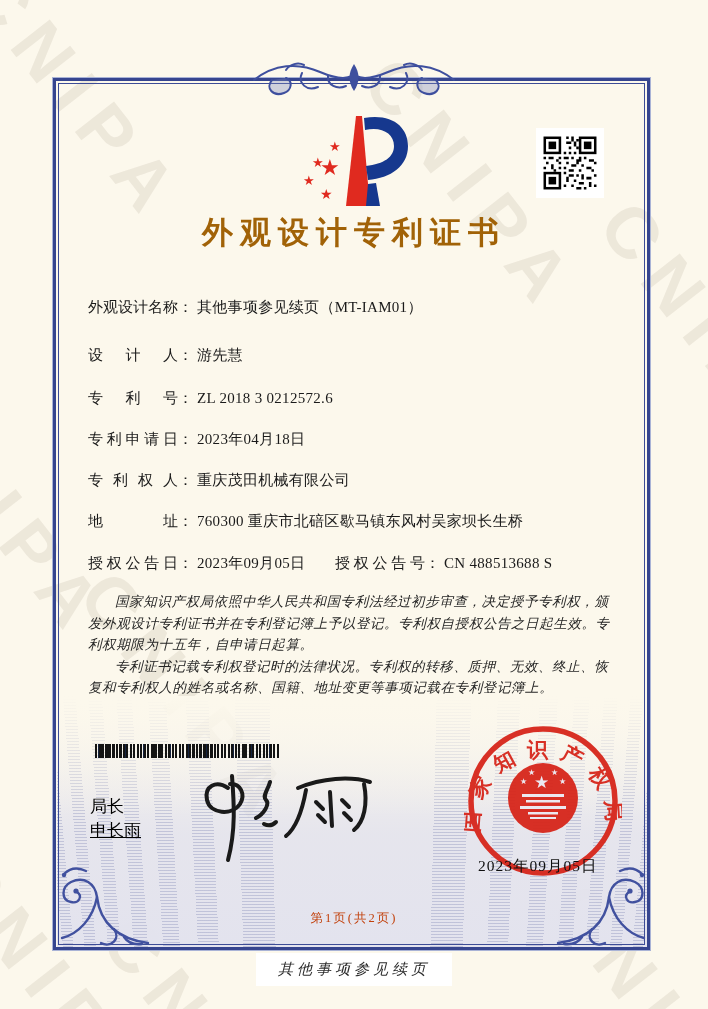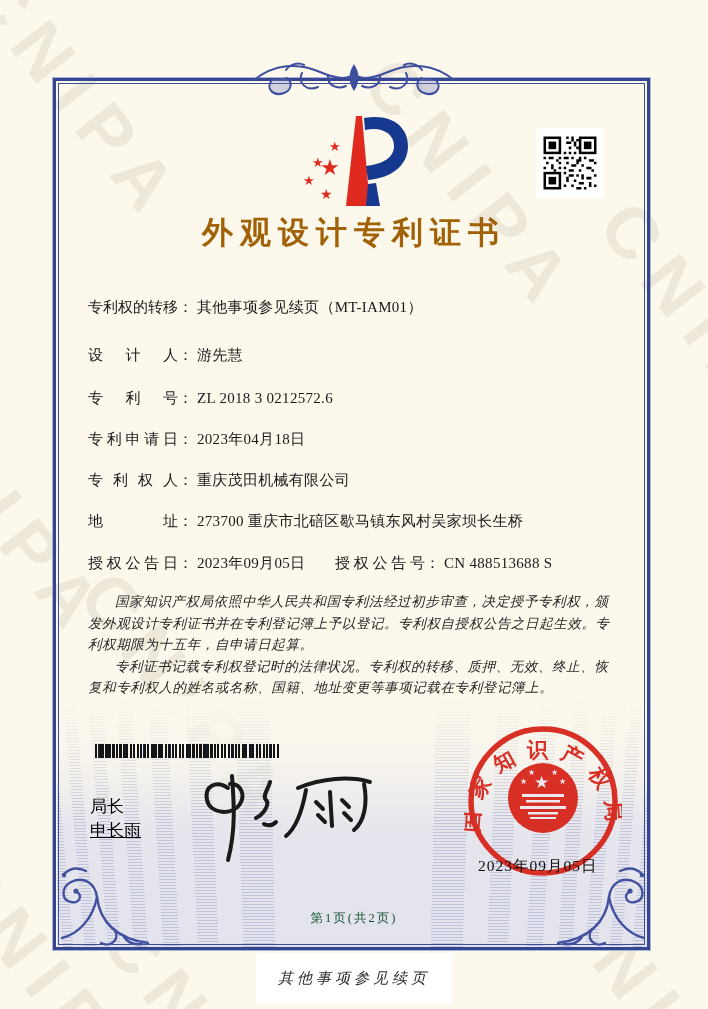--- a/index.html
+++ b/index.html
@@ -64,23 +64,23 @@
   .sig-name  { top:819px;text-decoration:underline; }
   .signature-svg { position:absolute; left:198px; top:768px; z-index:5; }
 
   
   .seal { position:absolute; left:464px; top:722px; z-index:6; opacity:0.95; }
   .seal-date { position:absolute; left:478px; top:856px; z-index:7; font-size:15.5px;
                letter-spacing:1px; color:#0f0f0f; }
 
   
   .page-info { position:absolute; left:0; width:708px; top:910px; z-index:4; text-align:center;
-               font-size:12.5px; letter-spacing:2px; color:#14532d; }
+               font-size:12.5px; letter-spacing:2px; color:#c2410c; }
   .cont-note { position:absolute; left:354px; top:953px; transform:translateX(-50%); z-index:4;
-               background:#ffffff; padding:16px 22px; font-style:italic; font-size:15px;
+               background:#ffffff; padding:7px 22px; font-style:italic; font-size:15px;
                letter-spacing:4px; color:#2b2b2b; white-space:nowrap; }
 </style>
 </head>
 <body>
 
 <div class="page">
 
   <span class="wm" style="left:18px;  top:-48px">CNIPA</span>
   <span class="wm" style="left:412px; top:42px">CNIPA</span>
   <span class="wm" style="left:648px; top:186px">CNIPA</span>
@@ -162,36 +162,36 @@
                M14 8h1v2h-1z M16 8h1v1h-1z M18 9h2v1h-2z M20 10h1v1h-1z M15 11h1v1h-1z M17 12h2v1h-2z M14 13h1v1h-1z M19 13h1v1h-1z
                M8 14h1v1H8z M10 15h2v1h-2z M13 15h1v1h-1z M9 16h1v2H9z M12 17h1v1h-1z M15 15h1v2h-1z M17 16h2v1h-2z M20 15h1v1h-1z
                M14 18h2v1h-2z M18 18h1v2h-1z M11 19h1v1h-1z M13 20h2v1h-2z M16 20h1v1h-1z M8 19h1v1H8z M20 19h1v1h-1z"></path>
     </g>
   </svg>
 
   <div class="title">外观设计专利证书</div>
 
   <div class="fields">
     <div class="field-row" style="top:0">
-      <span class="f-label">专利权的转移</span><span class="f-colon">：</span><span class="f-value">其他事项参见续页（MT-IAM01）</span>
+      <span class="f-label">外观设计名称</span><span class="f-colon">：</span><span class="f-value">其他事项参见续页（MT-IAM01）</span>
     </div>
     <div class="field-row" style="top:48px">
       <span class="f-label">设计人</span><span class="f-colon">：</span><span class="f-value">游先慧</span>
     </div>
     <div class="field-row" style="top:91px">
       <span class="f-label">专利号</span><span class="f-colon">：</span><span class="f-value">ZL 2018 3 0212572.6</span>
     </div>
     <div class="field-row" style="top:132px">
       <span class="f-label">专利申请日</span><span class="f-colon">：</span><span class="f-value">2023年04月18日</span>
     </div>
     <div class="field-row" style="top:173px">
       <span class="f-label">专利权人</span><span class="f-colon">：</span><span class="f-value">重庆茂田机械有限公司</span>
     </div>
     <div class="field-row" style="top:214px">
-      <span class="f-label">地址</span><span class="f-colon">：</span><span class="f-value">273700 重庆市北碚区歇马镇东风村吴家坝长生桥</span>
+      <span class="f-label">地址</span><span class="f-colon">：</span><span class="f-value">760300 重庆市北碚区歇马镇东风村吴家坝长生桥</span>
     </div>
     <div class="field-row" style="top:256px; width:540px">
       <span class="f-label">授权公告日</span><span class="f-colon">：</span><span class="f-value">2023年09月05日</span>
       <span class="pair2">
         <span class="f-label">授权公告号</span><span class="f-colon">：</span><span class="f-value">CN 488513688 S</span>
       </span>
     </div>
   </div>
 
   <div class="body-text">

